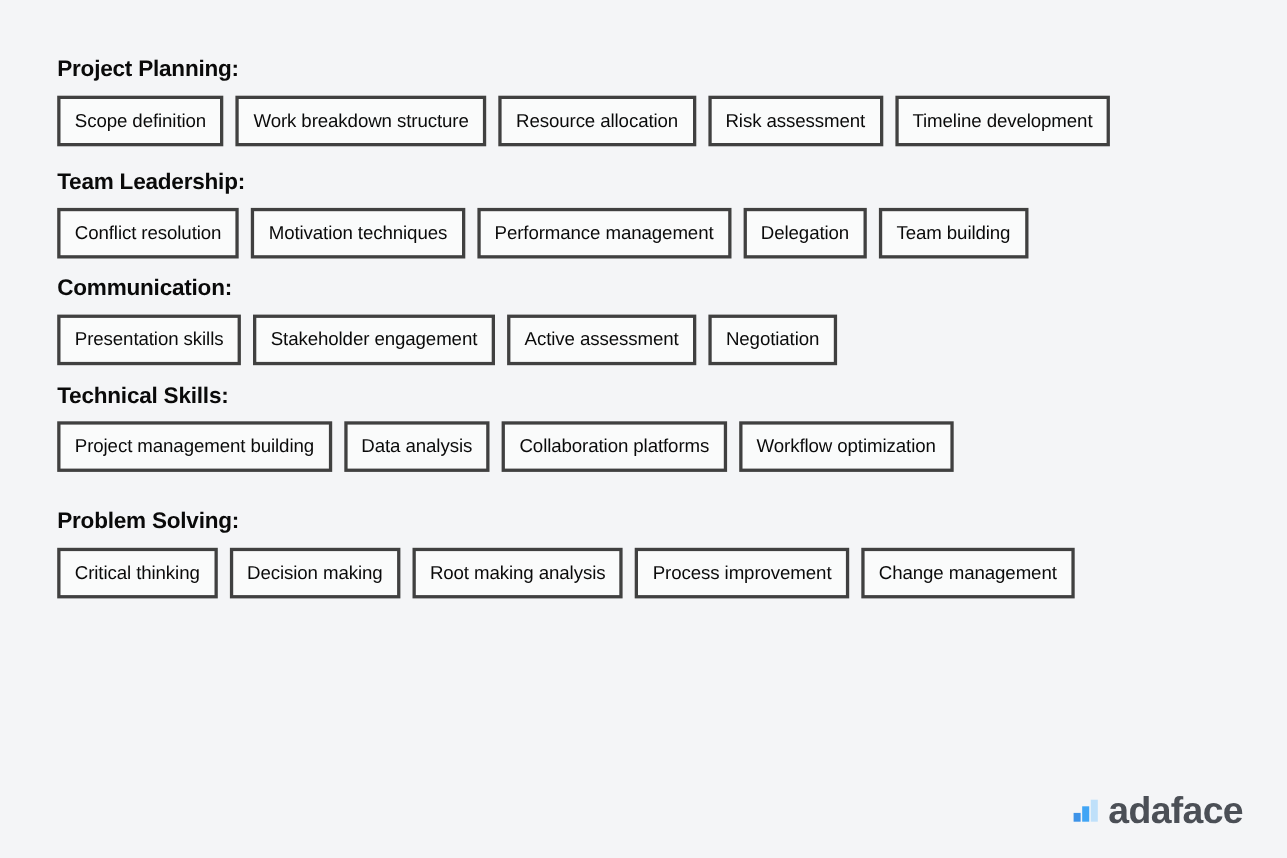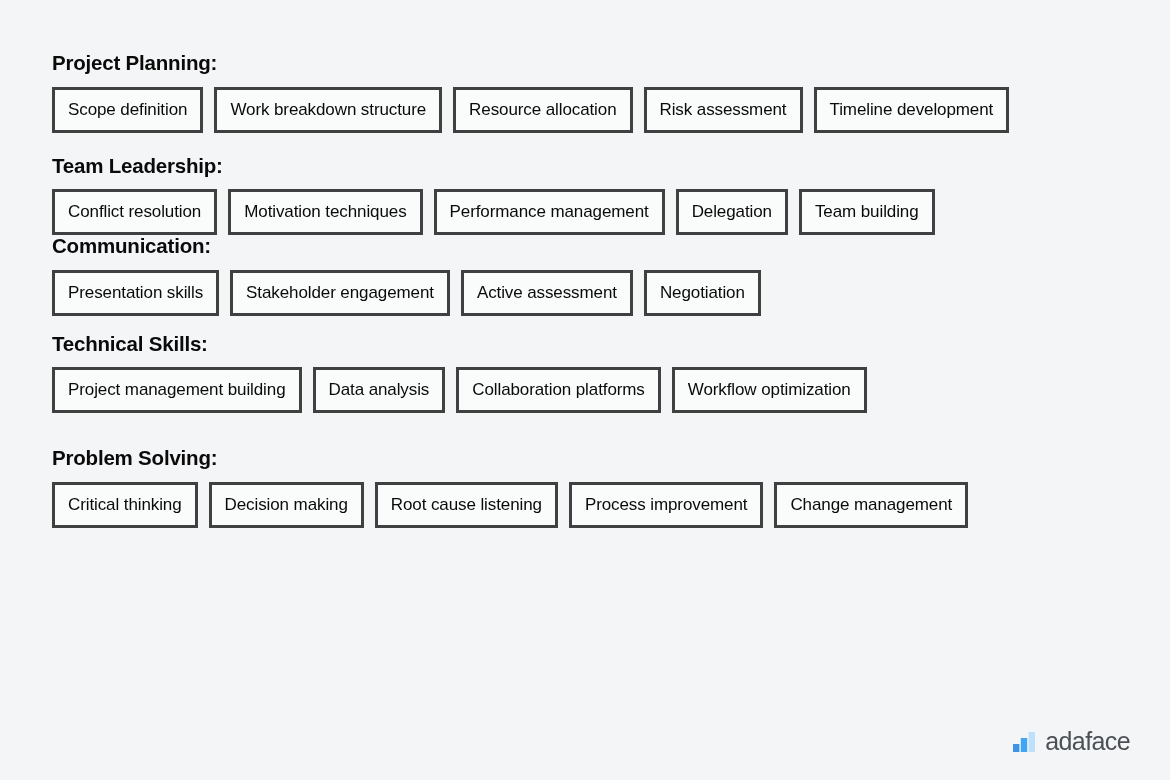--- a/index.html
+++ b/index.html
@@ -53,40 +53,40 @@
     color: #0a0a0a;
     font-size: 17px;
     line-height: 1;
     padding: 11px 13px 12px 13px;
     white-space: nowrap;
     letter-spacing: -0.1px;
   }
 
   
   .section.s-planning  { margin-bottom: 22px; }
-  .section.s-leadership{ margin-bottom: 0; }
+  .section.s-leadership{ margin-bottom: 16px; }
   .section.s-comm      { margin-bottom: 17px; }
   .section.s-tech      { margin-bottom: 34px; }
   .section.s-problem   { margin-bottom: 16px; }
 
   
   .brand {
     position: absolute;
     right: 40px;
     bottom: 26px;
     display: flex;
     align-items: center;
     gap: 9px;
   }
   .brand-mark {
     display: block;
   }
   .brand-name {
-    font-size: 25px;
-    font-weight: normal;
+    font-size: 34px;
+    font-weight: bold;
     color: #4b4f56;
     letter-spacing: -0.6px;
     line-height: 1;
   }
 </style>
 </head>
 <body>
 
 <div id="page">
 
@@ -130,21 +130,21 @@
       <span class="tag">Collaboration platforms</span>
       <span class="tag">Workflow optimization</span>
     </div>
   </div>
 
   <div class="section s-problem">
     <h2 class="section-title">Problem Solving:</h2>
     <div class="tag-row">
       <span class="tag">Critical thinking</span>
       <span class="tag">Decision making</span>
-      <span class="tag">Root cause listening</span>
+      <span class="tag">Root making analysis</span>
       <span class="tag">Process improvement</span>
       <span class="tag">Change management</span>
     </div>
   </div>
 
   <div class="brand">
     <svg class="brand-mark" width="24" height="24" viewBox="0 0 24 24" aria-hidden="true">
       <rect x="1" y="14" width="6.4" height="8" fill="#3d93e8"></rect>
       <rect x="8.8" y="8" width="6.4" height="14" fill="#41a5f5"></rect>
       <rect x="16.6" y="2" width="6.4" height="20" fill="#bfe0fa"></rect>

